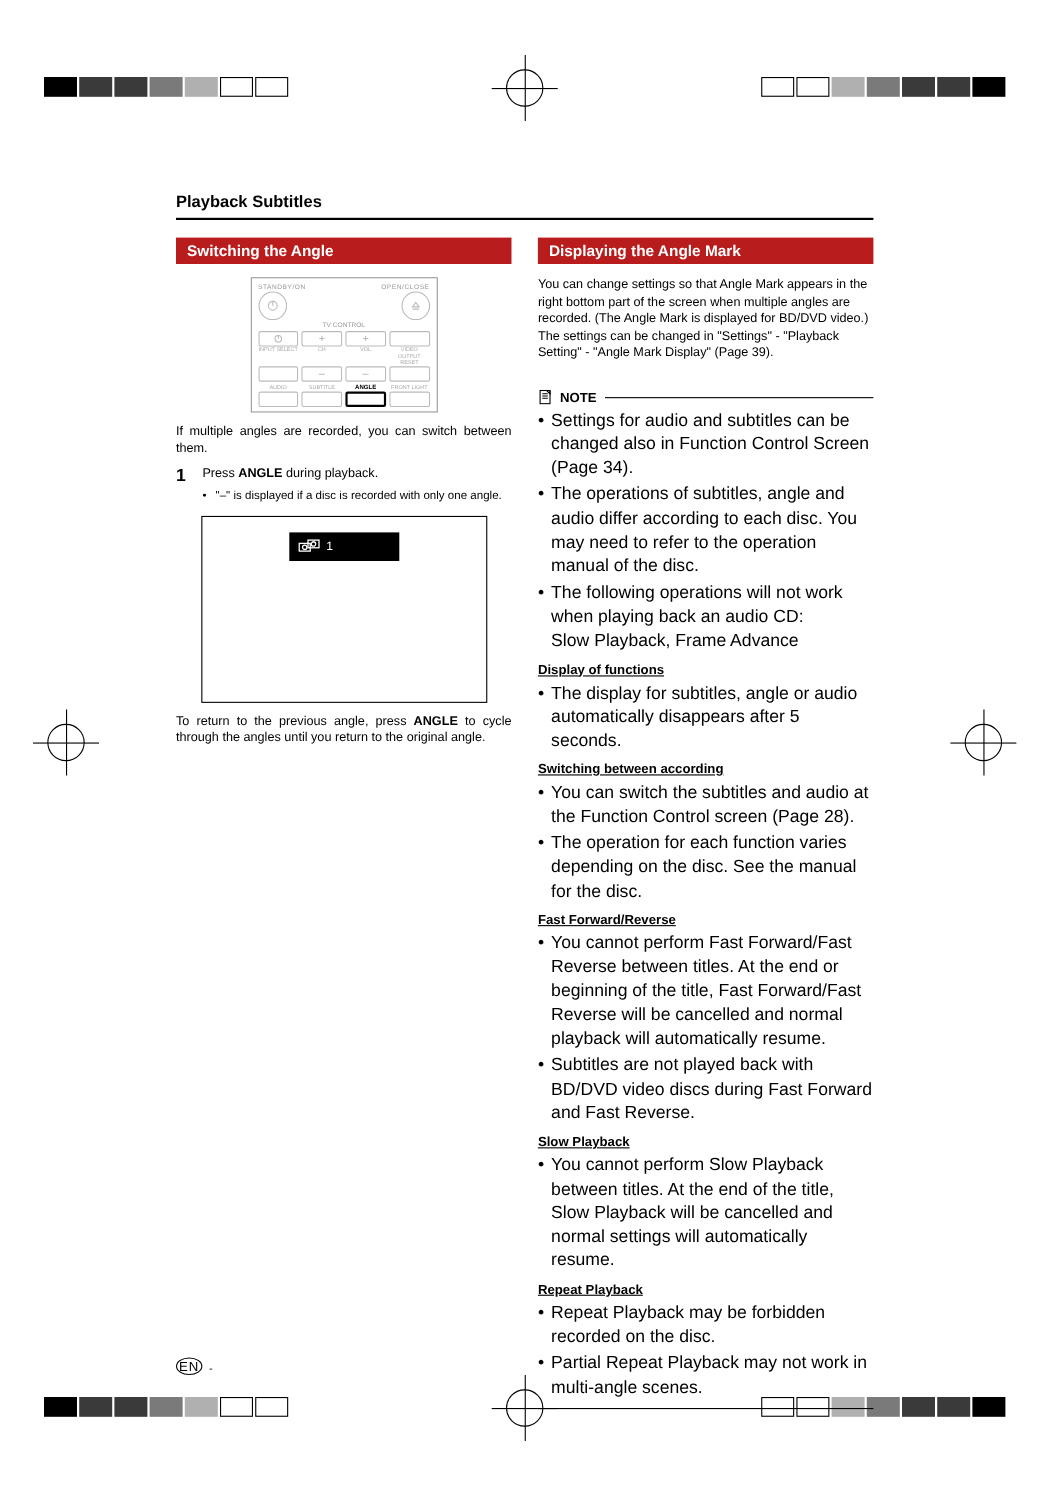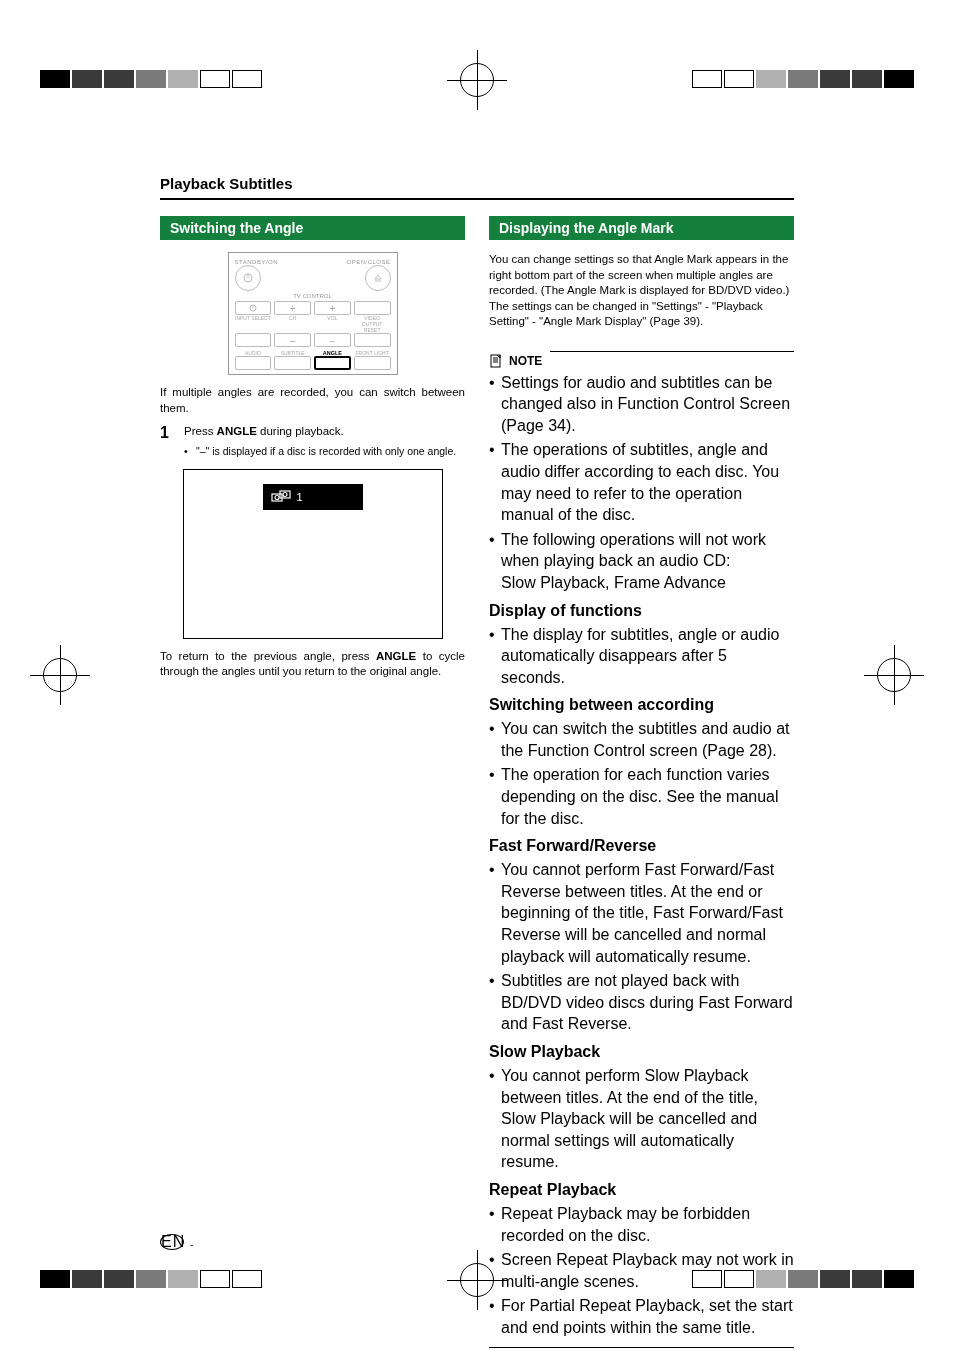--- a/index.html
+++ b/index.html
@@ -81,21 +81,21 @@
   .rule {
     border:none; border-top:2px solid #000;
     margin-bottom:16px;
   }
   .cols {
     display:flex;
     gap:24px;
   }
   .col { flex:1; min-width:0; }
   .section-bar {
-    background:#15803d; color:#fff;
+    background:#b91c1c; color:#fff;
     font-weight:bold;
     font-size:14px;
     padding:4px 10px;
     margin-bottom:12px;
   }
 
   
   .remote {
     width:170px; margin:0 auto 10px;
     border:1px solid #999;
@@ -155,29 +155,29 @@
   
   .note-head {
     display:flex; align-items:center; gap:6px;
     font-weight:bold; font-size:12px;
     margin-top:16px;
   }
   .note-head .icon { width:14px; height:14px; display:inline-block;}
   .note-line {
     border:none; border-top:1px solid #000; margin:4px 0 6px; flex:1;
   }
-  .note-row { display:flex; align-items:center; gap:8px; }
-  .sub-head { font-weight:bold; font-size:16px; margin-top:8px;}
+  .note-row { display:flex; align-items:flex-end; gap:8px; }
+  .sub-head { font-weight:bold; font-size:12px; margin-top:8px;text-decoration:underline;}
   .right ul.bullets li { font-size:16px; text-align:left;}
   .end-rule { border:none; border-top:1px solid #000; margin-top:8px;}
 
   
   .en-mark {
     position:absolute; left:160px; bottom:100px;
-    font-size:16px; letter-spacing:1px;
+    font-size:12px; letter-spacing:1px;
     border:1px solid #000; border-radius:50%;
     width:24px; height:16px; line-height:14px; text-align:center;
   }
   .en-dash { position:absolute; left:190px; bottom:100px; font-size:10px;}
 </style>
 </head>
 <body>
 
 <div class="crop-top">
   <div class="reg-bar left">
@@ -384,22 +384,21 @@
       </ul>
 
       <div class="sub-head">Slow Playback</div>
       <ul class="bullets">
         <li>You cannot perform Slow Playback between titles. At the end of the title, Slow Playback will be cancelled and normal settings will automatically resume.</li>
       </ul>
 
       <div class="sub-head">Repeat Playback</div>
       <ul class="bullets">
         <li>Repeat Playback may be forbidden recorded on the disc.</li>
-        <li>Screen Repeat Playback may not work in multi-angle scenes.</li>
-        <li>For Partial Repeat Playback, set the start and end points within the same title.</li>
+        <li>Partial Repeat Playback may not work in multi-angle scenes.</li>
       </ul>
       <hr class="end-rule">
     </div>
   </div>
 </div>
 
 <div class="en-mark">EN</div>
 <div class="en-dash">-</div>
 
 </body></html>

